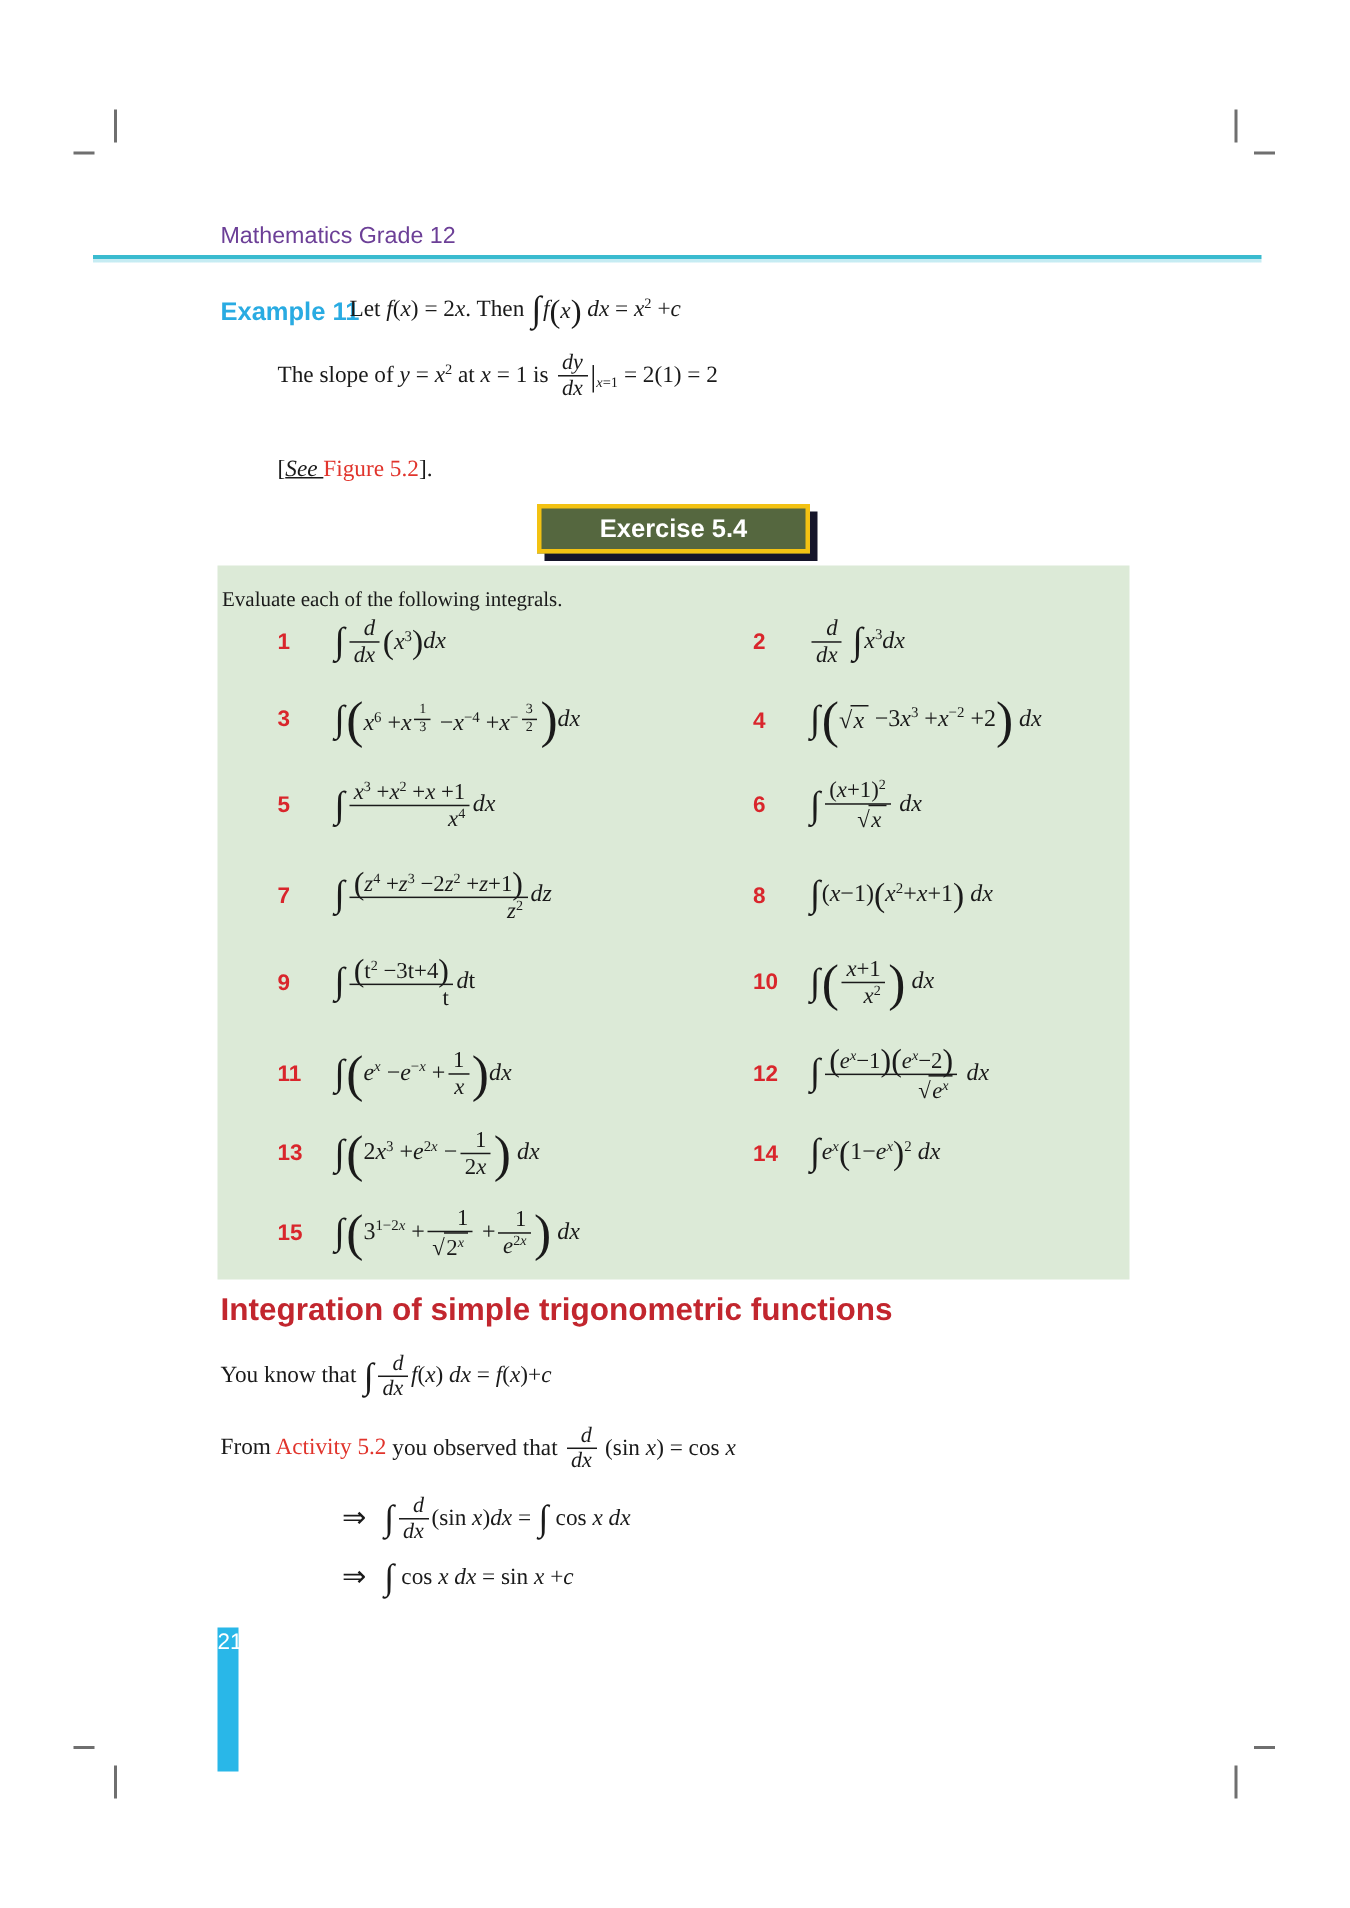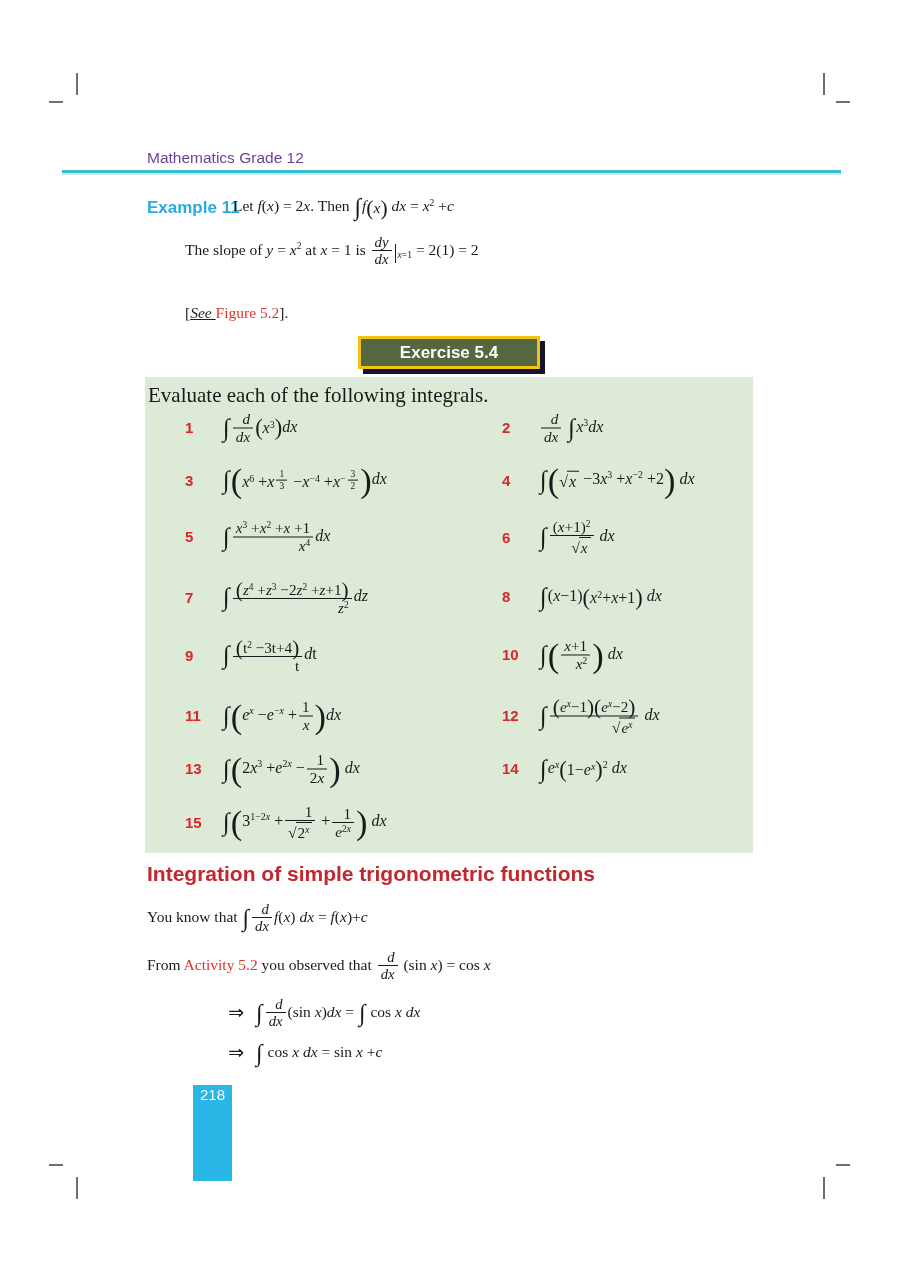--- a/index.html
+++ b/index.html
@@ -25,33 +25,33 @@
   .l-ex4{left:185px;top:313px;}
   .it{font-style:italic;text-decoration:underline;}
   .ref{color:var(--ref-red);font-family:Liberation Serif, serif;}
   
   .banner{position:absolute;left:358px;top:336px;width:176px;height:27px;
           background:var(--olive);border:3px solid var(--yellow);
           box-shadow:5px 5px 0 #15152a;display:flex;align-items:center;justify-content:center;}
   .banner span{color:#fff;font-family:"Liberation Sans",sans-serif;font-weight:bold;font-size:17px;}
   
   .panel{position:absolute;left:145px;top:377px;width:608px;height:476px;background:var(--panel);}
-  .intro{position:absolute;left:3px;top:6px;font-size:21px;}
+  .intro{position:absolute;left:3px;top:16px;font-size:14px;}
   .prob{position:absolute;transform:translateY(-50%);display:flex;align-items:center;}
   .pnum{width:37px;flex:none;color:var(--red);font-family:"Liberation Sans",sans-serif;
         font-weight:bold;font-size:15px;}
   
   .sec-head{position:absolute;left:147px;top:862px;font-family:"Liberation Sans",sans-serif;
             font-weight:bold;font-size:21px;color:var(--crimson);}
   .l-s1{left:147px;top:918px;}
   .l-s2{left:147px;top:966px;}
   .l-s3{left:228px;top:1013px;}
   .l-s4{left:228px;top:1052px;}
   
-  .ptab{position:absolute;left:145px;top:1085px;width:39px;height:96px;background:var(--tab);margin-left:48px;}
+  .ptab{position:absolute;left:145px;top:1085px;width:14px;height:96px;background:var(--tab);}
   .ptab span{display:block;text-align:center;padding-top:1px;color:#fff;
              font-family:"Liberation Sans",sans-serif;font-size:15px;}
   
   [data-math],.math{font-family:"Liberation Serif",serif;}
   .mi{font-style:italic;}
   .mt{font-style:normal;}
   .mint{font-style:normal;font-size:1.55em;line-height:0;vertical-align:middle;padding:0 1px;}
   sup{font-size:62%;vertical-align:0.55em;line-height:0;}
   sub{font-size:62%;vertical-align:-0.35em;line-height:0;}
   .frac{display:inline-block;text-align:right;vertical-align:middle;font-size:0.95em;

